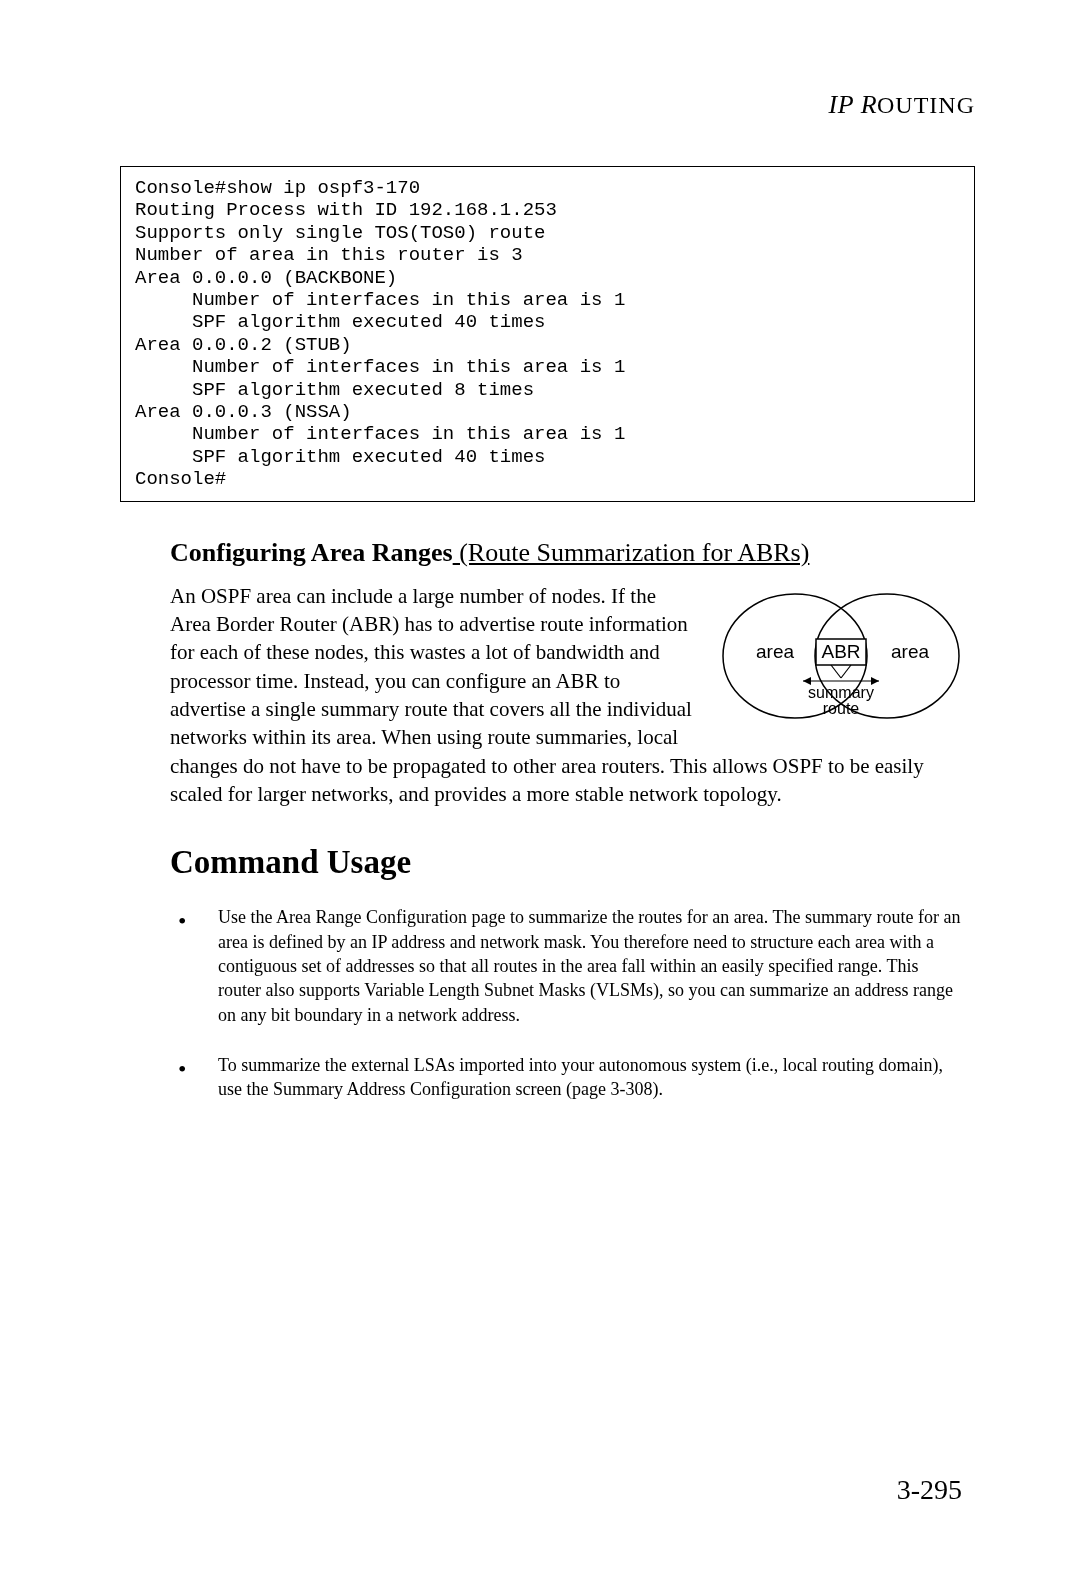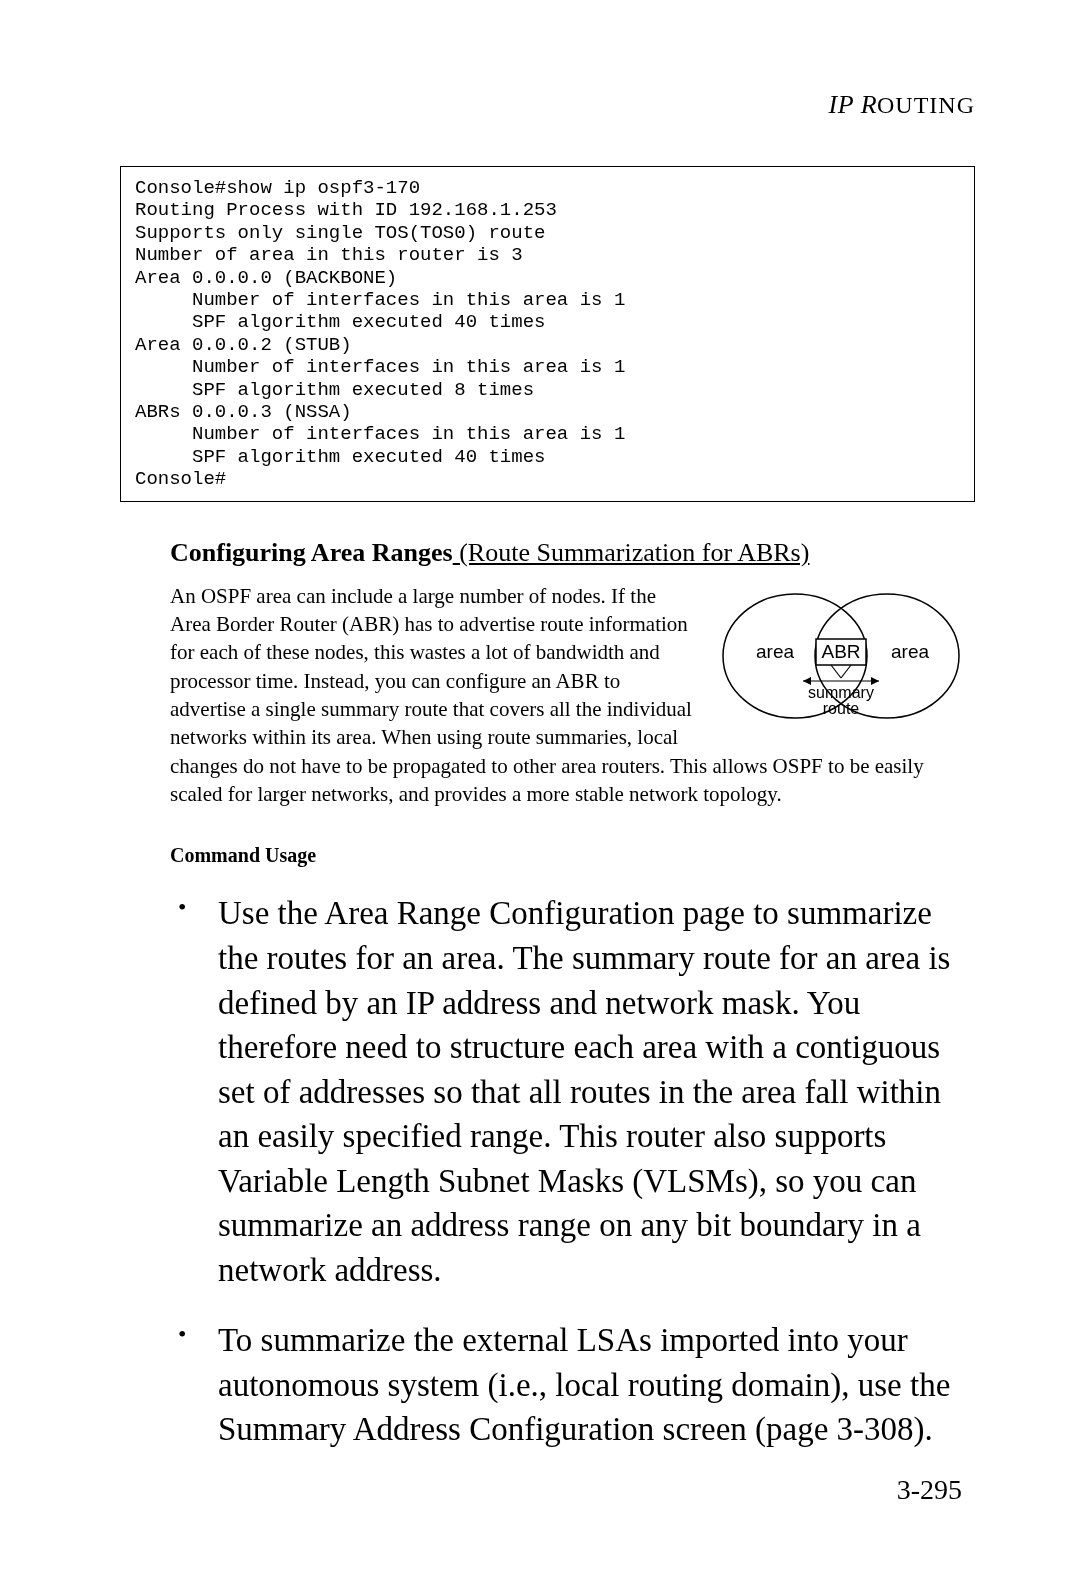--- a/index.html
+++ b/index.html
@@ -62,33 +62,33 @@
     font-weight: normal;
     text-decoration: underline;
   }
   .body-text {
     font-size: 21px;
     line-height: 1.35;
     text-align: left;
   }
   .subhead {
     font-weight: bold;
-    font-size: 20px;
+    font-size: 33px;
     margin-top: 36px;
     margin-bottom: 24px;
   }
   .bullet-list {
     list-style: none;
     padding: 0;
     margin: 0;
   }
   .bullet-list li {
     position: relative;
     padding-left: 48px;
-    font-size: 33px;
+    font-size: 18px;
     line-height: 1.35;
     margin-bottom: 26px;
   }
   .bullet-list li::before {
     content: "•";
     position: absolute;
     left: 8px;
     top: 0;
     font-size: 24px;
   }
@@ -119,21 +119,21 @@
   <div class="console-box"><span>Console#show ip ospf</span><span class="ital">3-170</span>
 <span>Routing Process with ID 192.168.1.253</span>
 <span>Supports only single TOS(TOS0) route</span>
 <span>Number of area in this router is 3</span>
 <span>Area 0.0.0.0 (BACKBONE)</span>
 <span>     Number of interfaces in this area is 1</span>
 <span>     SPF algorithm executed 40 times</span>
 <span>Area 0.0.0.2 (STUB)</span>
 <span>     Number of interfaces in this area is 1</span>
 <span>     SPF algorithm executed 8 times</span>
-<span>ABRs 0.0.0.3 (NSSA)</span>
+<span>Area 0.0.0.3 (NSSA)</span>
 <span>     Number of interfaces in this area is 1</span>
 <span>     SPF algorithm executed 40 times</span>
 <span>Console#</span></div>
 
   <div class="content">
     <div class="section-heading">
       <span class="bold">Configuring Area Ranges</span><span class="normal"> (Route Summarization for ABRs)</span>
     </div>
 
     <div class="figure">

